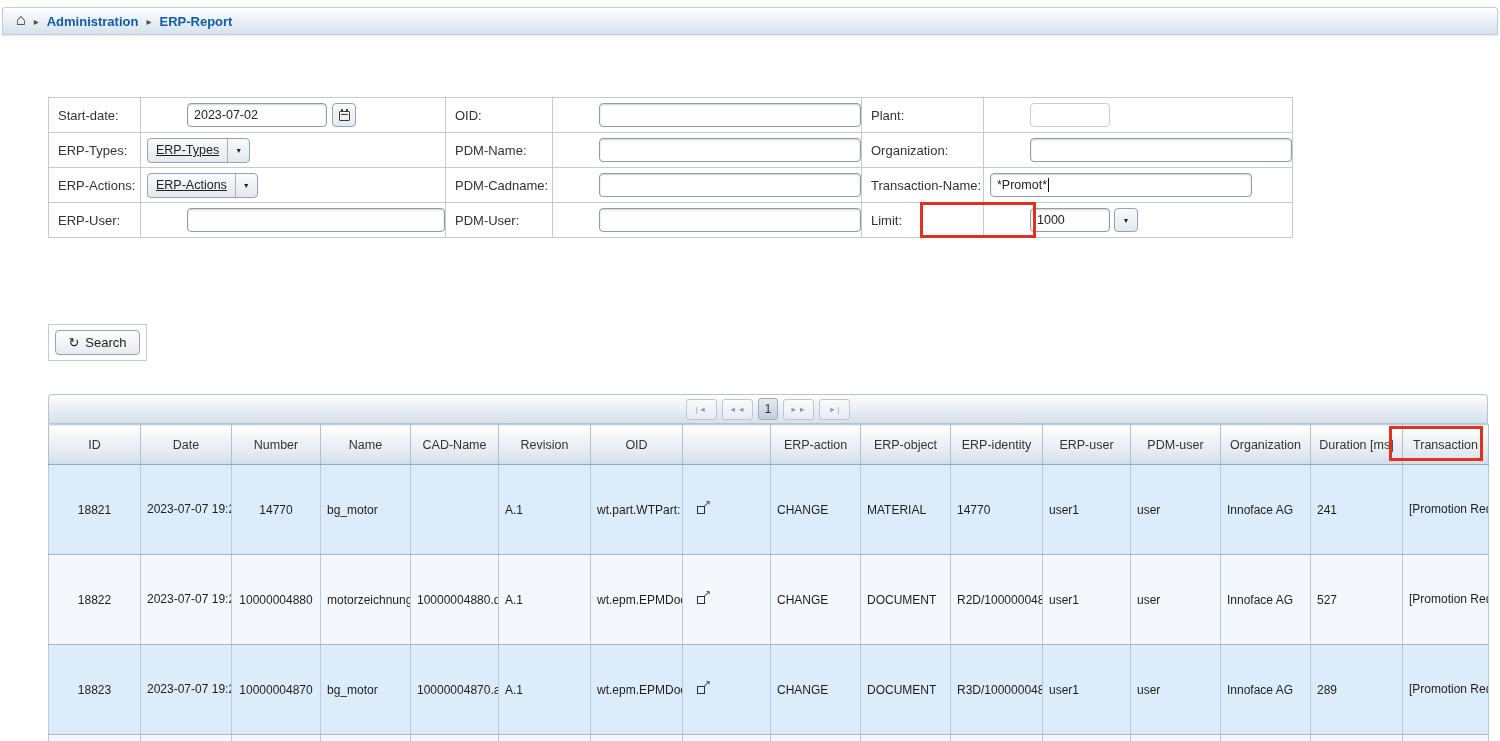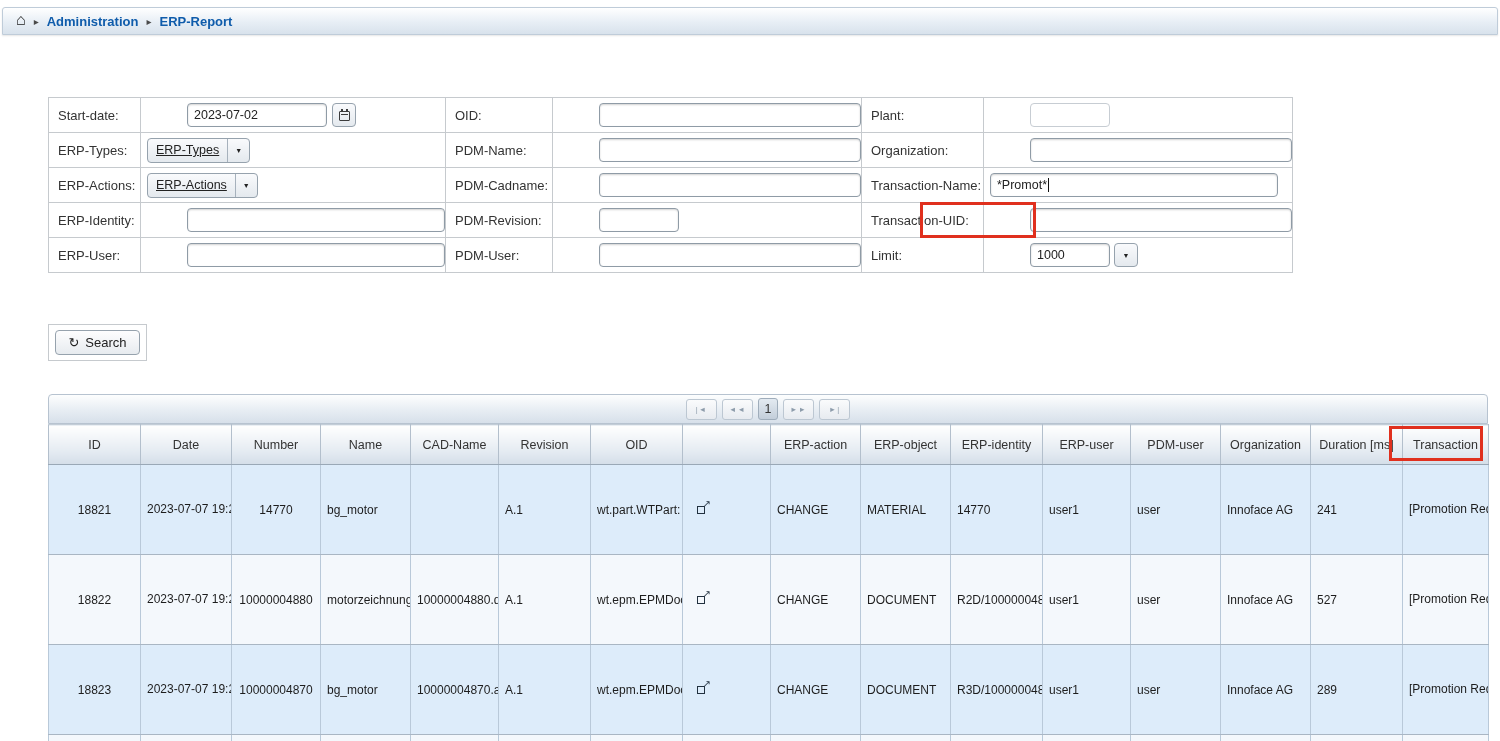--- a/index.html
+++ b/index.html
@@ -52,21 +52,21 @@
   }
   input.text.light { border-color: #c7cdd3; box-shadow: none; }
   .w-date  { width: 140px; }
   .w-wide1 { width: 258px; }
   .w-wide2 { width: 262px; }
   .w-rev   { width: 80px; }
   .w-small { width: 80px; }
   .w-wide3 { width: 262px; }
 
   .input-box {
-    width: 288px; height: 24px; border: 1px solid #8f9ba6; border-radius: 4px;
+    width: 262px; height: 24px; border: 1px solid #8f9ba6; border-radius: 4px;
     box-shadow: inset 0 1px 2px rgba(0,0,0,0.18);
     background: #fff; display: flex; align-items: center; padding: 0 6px;
     font-size: 12.5px; color: #222;
   }
   .caret { width: 1px; height: 14px; background: #111; margin-left: 1px; }
 
   .btn-face {
     background: linear-gradient(#f9fafc, #e4e9ee);
     border: 1px solid #96a2ad; border-radius: 4px;
     color: #222;
@@ -225,28 +225,20 @@
     </td>
     <td class="lbl">PDM-Cadname:</td>
     <td class="fld"><input class="text w-wide2" value="" style=""></td>
     <td class="lbl">Transaction-Name:</td>
     <td class="fld">
       <span class="input-box">
         <span>*Promot*</span>
         <span class="caret"></span>
       </span>
     </td>
-  </tr>
-  <tr>
-    <td class="lbl">ERP-Identity:</td>
-    <td class="fld"><input class="text w-wide1" value="" style=""></td>
-    <td class="lbl">PDM-Revision:</td>
-    <td class="fld"><input class="text w-rev" value="" style=""></td>
-    <td class="lbl">Transaction-UID:</td>
-    <td class="fld"><input class="text w-wide3" value="" style=""></td>
   </tr>
   <tr>
     <td class="lbl">ERP-User:</td>
     <td class="fld"><input class="text w-wide1" value="" style=""></td>
     <td class="lbl">PDM-User:</td>
     <td class="fld"><input class="text w-wide2" value="" style=""></td>
     <td class="lbl">Limit:</td>
     <td class="fld">
           <span class="fld-inner">
       <input class="text w-small" value="1000" style="">

